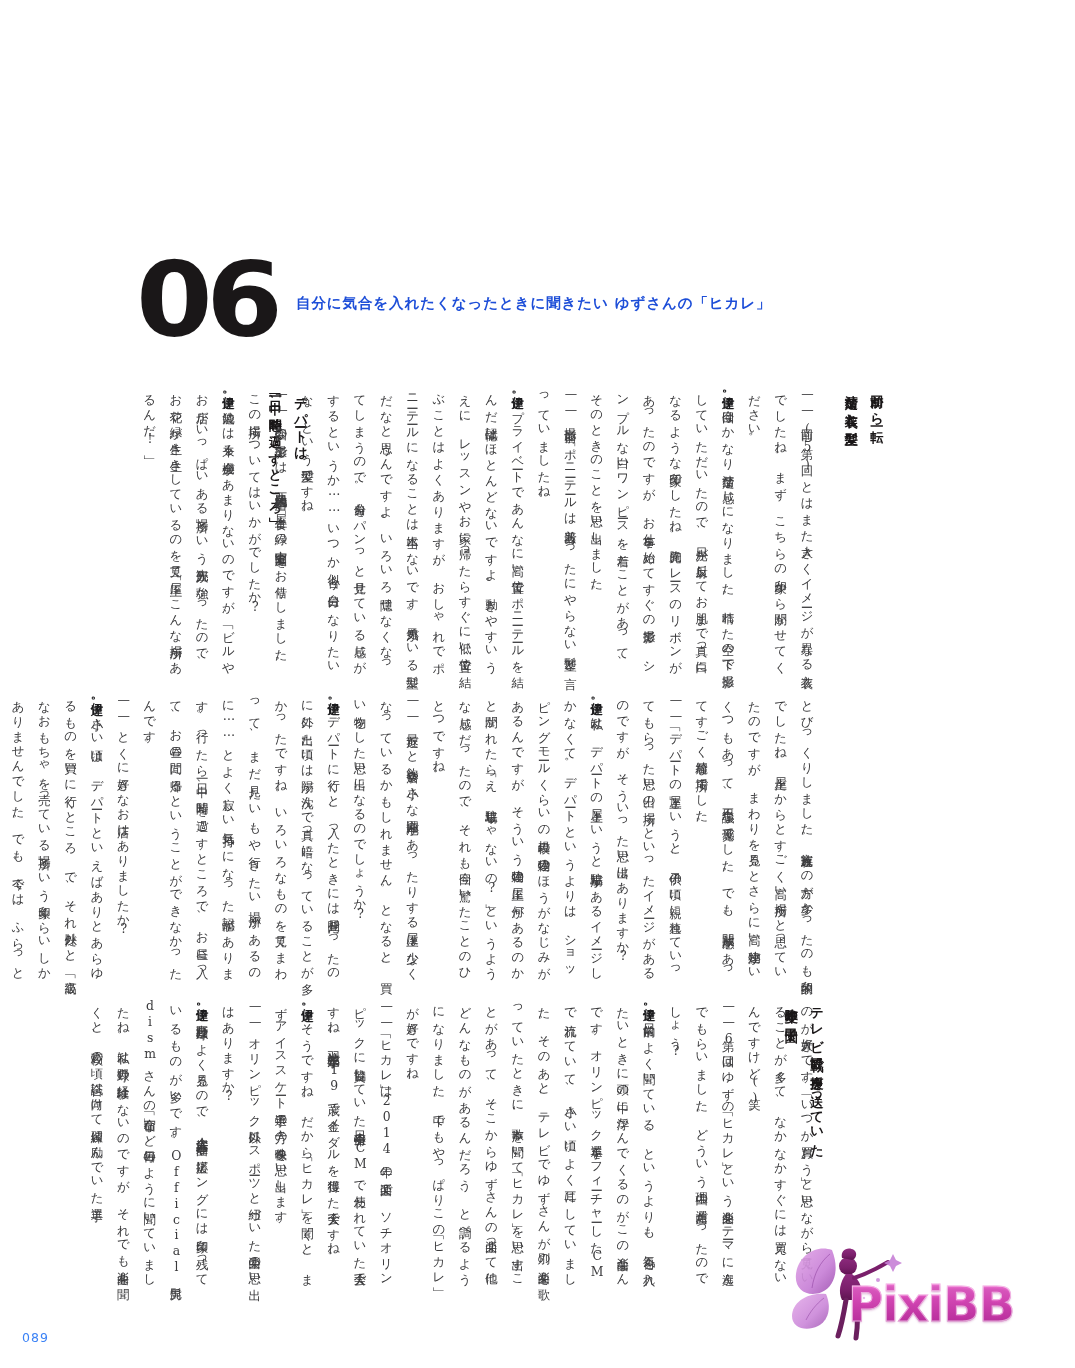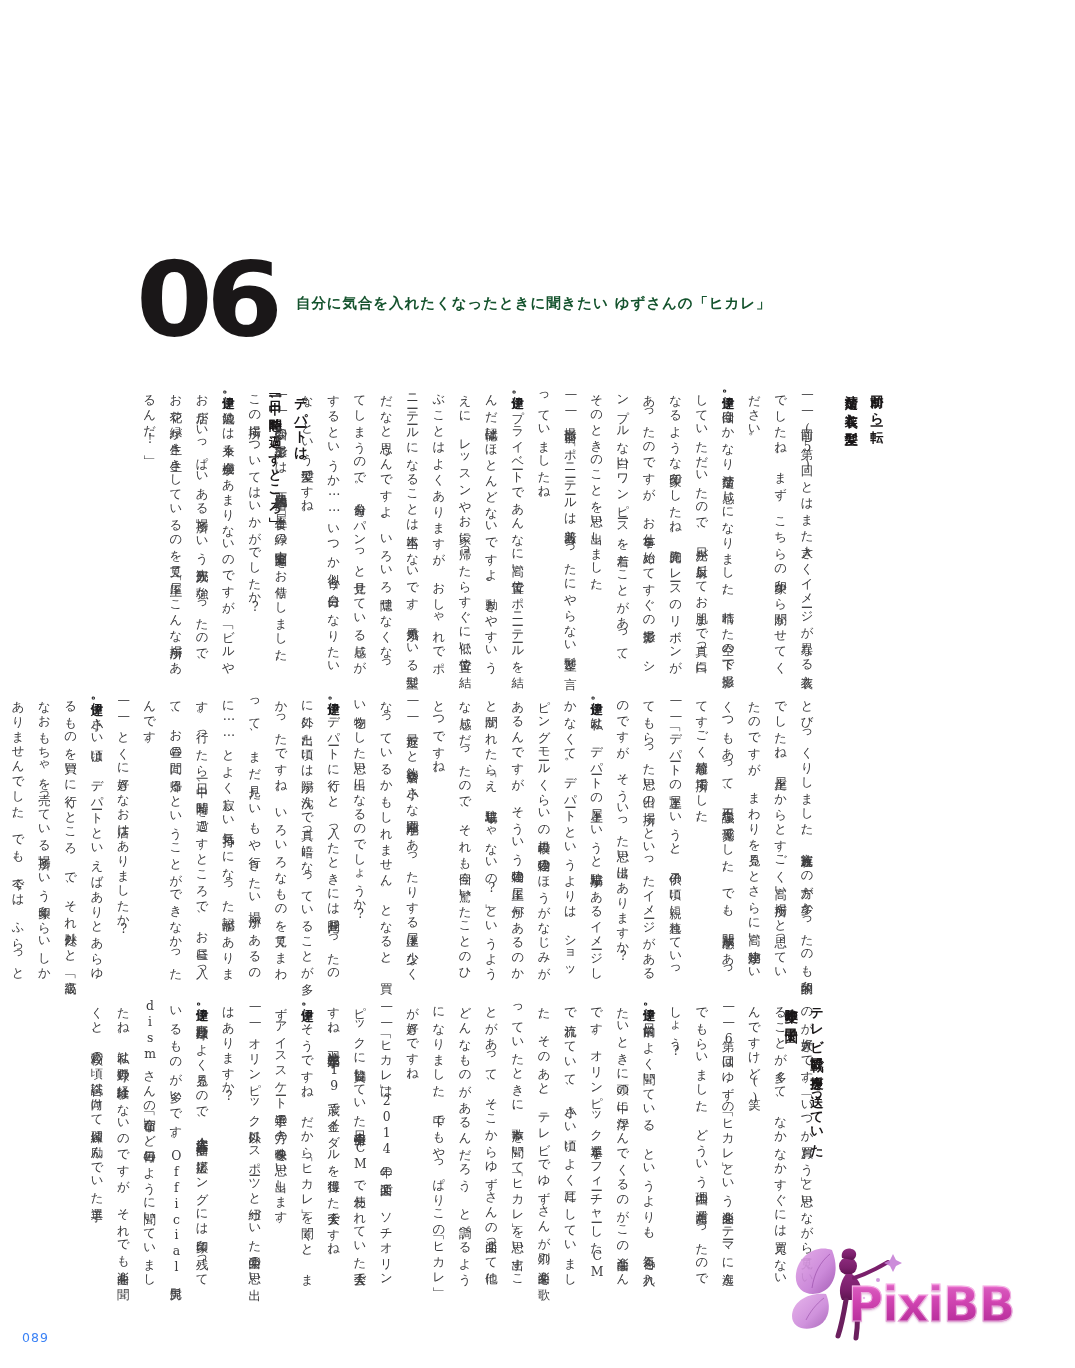--- a/index.html
+++ b/index.html
@@ -43,21 +43,21 @@
     transform-origin: left top;
   }
   #chapter-subtitle {
     position: absolute;
     left: 160px;
     top: 32px;
     font-family: "DejaVu Sans", sans-serif;
     font-size: 14.5px;
     font-weight: 600;
     letter-spacing: 0.9px;
-    color: #14532d;
+    color: #1d4ed8;
     white-space: nowrap;
   }
 
   
   .vblock {
     position: absolute;
     writing-mode: vertical-rl;
     -webkit-writing-mode: vertical-rl;
     text-orientation: upright;
     font-family: "DejaVu Serif", "Liberation Serif", serif;

